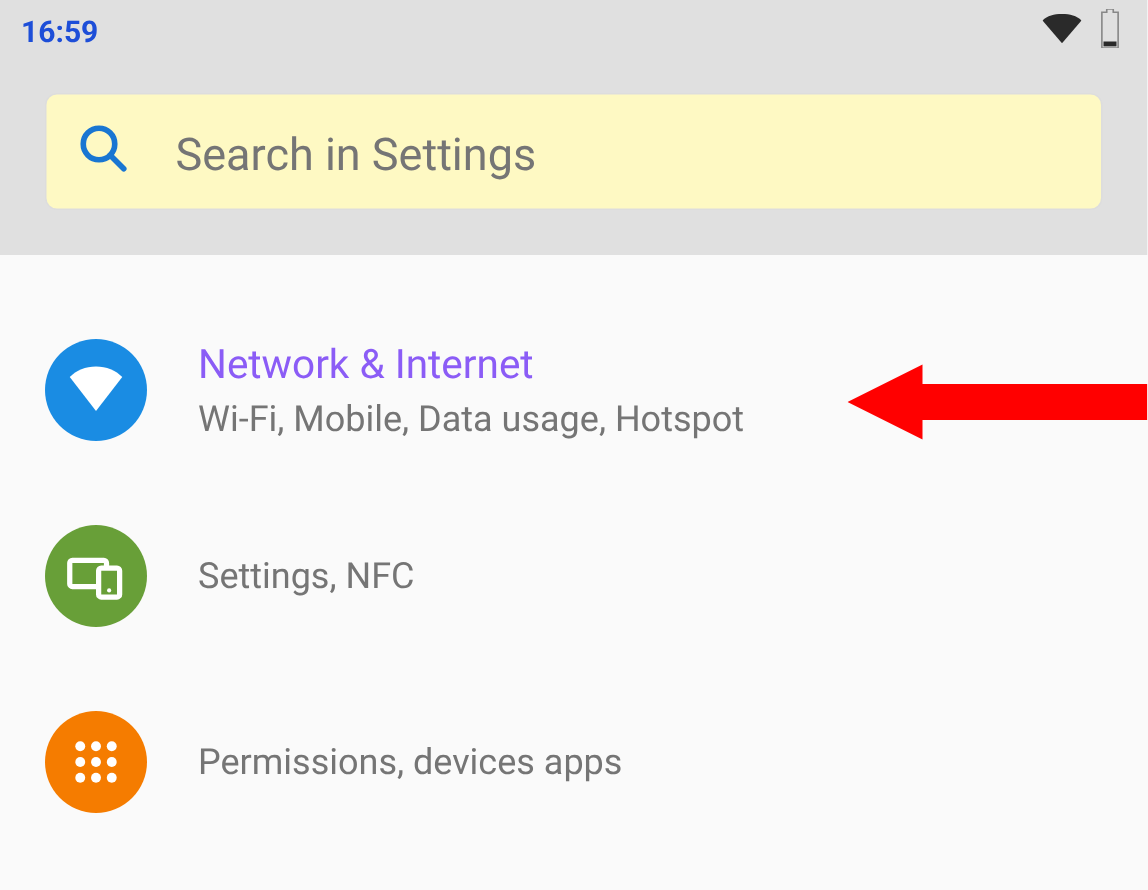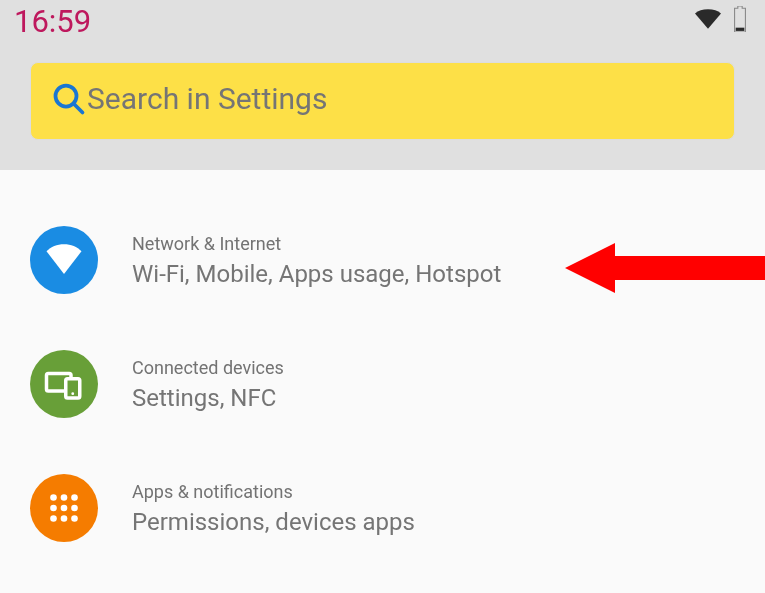--- a/index.html
+++ b/index.html
@@ -17,48 +17,49 @@
     }
     .status-bar {
       height: 42px;
       background: #e0e0e0;
       display: flex;
       align-items: center;
       justify-content: space-between;
       padding: 0 18px 0 14px;
     }
     .status-time {
-      font-size: 31px;
-      color: #be185d;
-      font-weight: 400;
+      font-size: 20px;
+      color: #1d4ed8;
+      font-weight: 700;
     }
     .status-icons {
       display: flex;
       align-items: center;
       gap: 12px;
     }
     .wifi-status-icon svg {
       width: 26px;
       height: 20px;
     }
     .battery-status-icon svg {
       width: 14px;
       height: 26px;
     }
     .search-container {
       background: #e0e0e0;
       padding: 20px 30px 30px 30px;
     }
     .search-box {
-      background: #fde047;
+      background: #fef9c3;
       border: 1px solid #ddd;
       border-radius: 8px;
       display: flex;
-      align-items: flex-start;
+      align-items: flex-end;
       padding: 18px 20px;
+      gap: 30px;
     }
     .search-icon svg {
       width: 36px;
       height: 36px;
     }
     .search-input {
       border: none;
       outline: none;
       background: transparent;
       font-size: 30px;
@@ -90,22 +91,22 @@
     }
     .icon-blue { background: #1a8ce3; }
     .icon-green { background: #689f38; }
     .icon-orange { background: #f57c00; }
     .item-text {
       display: flex;
       flex-direction: column;
       gap: 6px;
     }
     .item-title {
-      font-size: 18px;
-      color: #737373;
+      font-size: 27px;
+      color: #8b5cf6;
       font-weight: 400;
     }
     .item-subtitle {
       font-size: 24px;
       color: #757575;
       font-weight: 400;
     }
     .annotation-arrow {
       position: absolute;
       top: 238px;
@@ -148,54 +149,52 @@
 <div class="settings-list">
 
   <div class="settings-item">
     <div class="item-icon icon-blue">
       <svg width="42" height="42" viewBox="0 0 24 24">
           <path d="M12 20 L2 7 C4.5 4.5 8 3 12 3 C16 3 19.5 4.5 22 7 Z" fill="#fff"></path>
         </svg>
     </div>
     <div class="item-text">
       <span class="item-title">Network &amp; Internet</span>
-      <span class="item-subtitle">Wi-Fi, Mobile, Apps usage, Hotspot</span>
+      <span class="item-subtitle">Wi-Fi, Mobile, Data usage, Hotspot</span>
     </div>
   </div>
 
   <div class="settings-item">
     <div class="item-icon icon-green">
       <svg width="42" height="42" viewBox="0 0 24 24">
           <rect x="2" y="6" width="14" height="10" rx="1" fill="none" stroke="#fff" stroke-width="2"></rect>
           <rect x="13" y="9" width="8" height="11" rx="1" fill="#689f38" stroke="#fff" stroke-width="2"></rect>
           <circle cx="17" cy="17.5" r="0.8" fill="#fff"></circle>
         </svg>
     </div>
     <div class="item-text">
-      <span class="item-title">Connected devices</span>
       <span class="item-subtitle">Settings, NFC</span>
     </div>
   </div>
 
   <div class="settings-item">
     <div class="item-icon icon-orange">
       <svg width="36" height="36" viewBox="0 0 24 24">
         <circle cx="5" cy="5" r="2.2" fill="#fff"></circle>
           <circle cx="12" cy="5" r="2.2" fill="#fff"></circle>
           <circle cx="19" cy="5" r="2.2" fill="#fff"></circle>
         <circle cx="5" cy="12" r="2.2" fill="#fff"></circle>
           <circle cx="12" cy="12" r="2.2" fill="#fff"></circle>
           <circle cx="19" cy="12" r="2.2" fill="#fff"></circle>
         <circle cx="5" cy="19" r="2.2" fill="#fff"></circle>
           <circle cx="12" cy="19" r="2.2" fill="#fff"></circle>
           <circle cx="19" cy="19" r="2.2" fill="#fff"></circle>
       </svg>
     </div>
     <div class="item-text">
-      <span class="item-title">Apps &amp; notifications</span>
       <span class="item-subtitle">Permissions, devices apps</span>
     </div>
   </div>
 
 </div>
 
 <div class="annotation-arrow">
   <svg width="200" height="60" viewBox="0 0 200 60">
     <polygon points="0,30 50,5 50,18 200,18 200,42 50,42 50,55" fill="#ff0000"></polygon>
   </svg>

